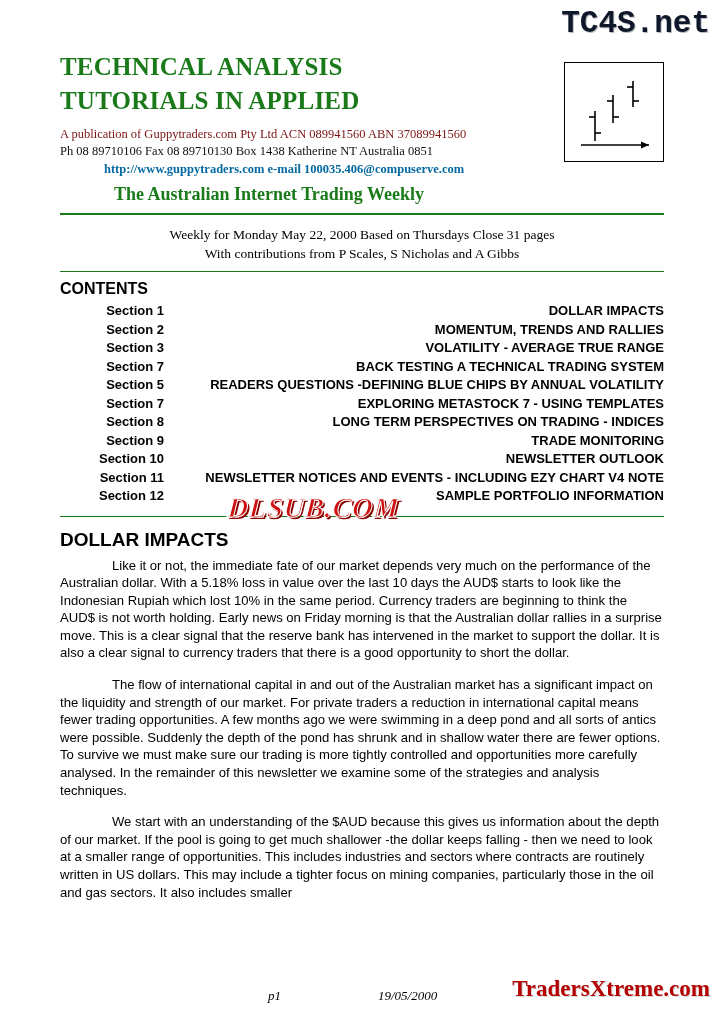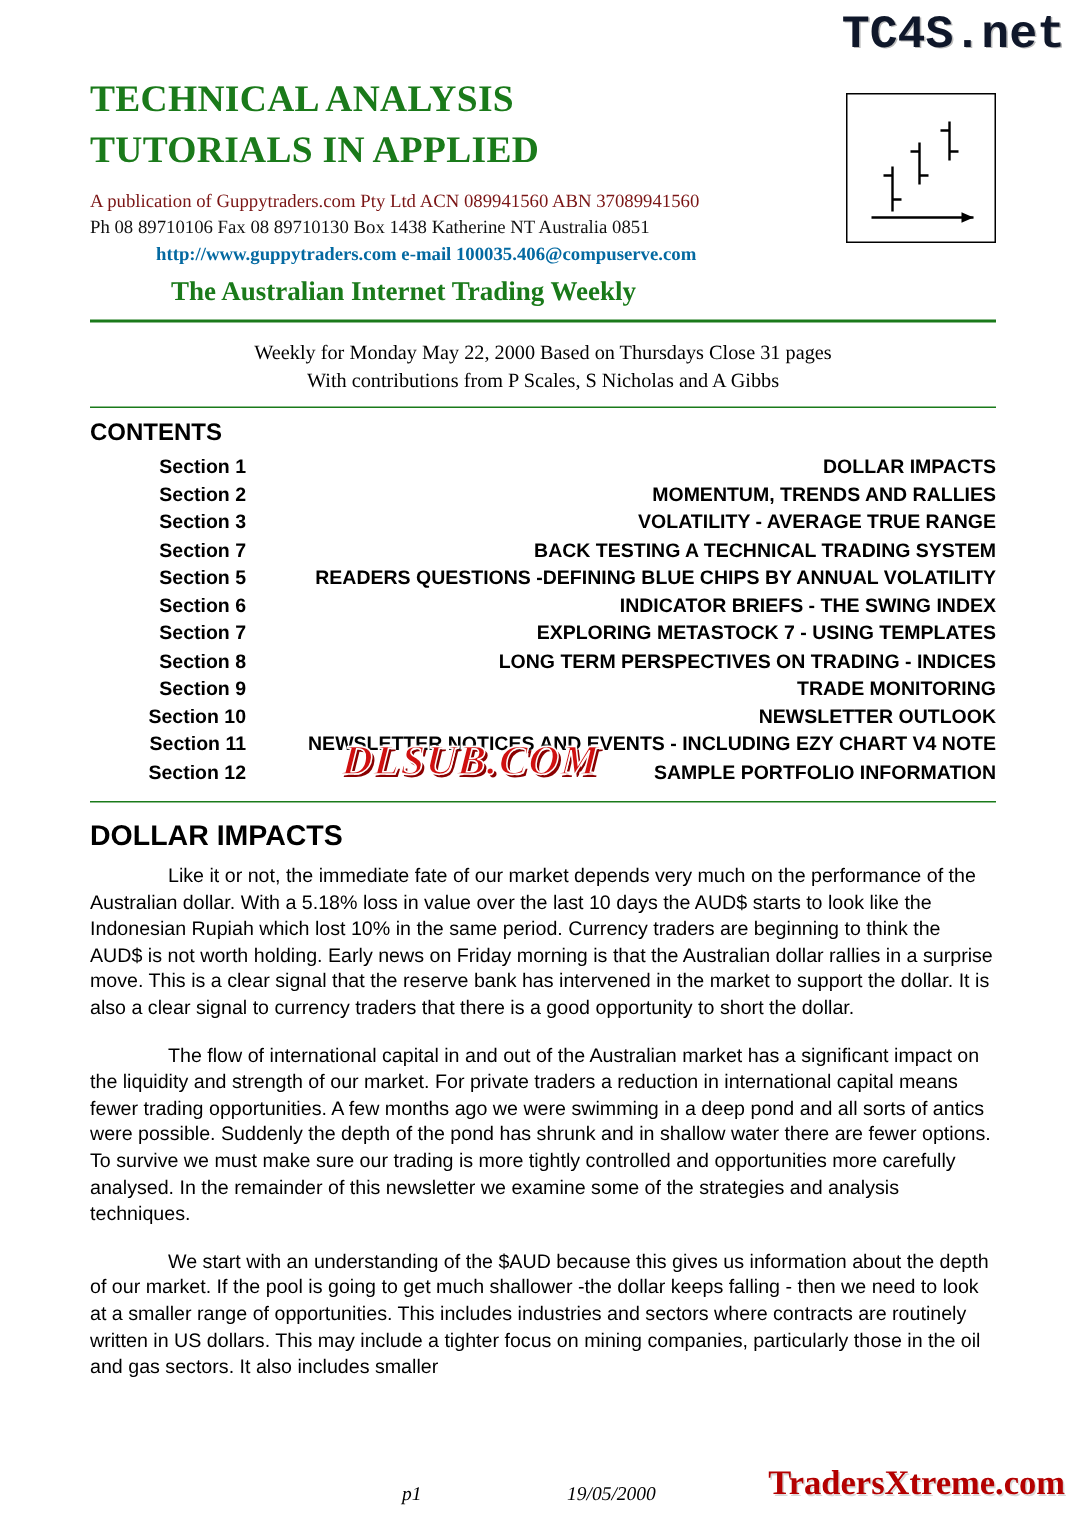--- a/index.html
+++ b/index.html
@@ -248,24 +248,20 @@
       </div>
       <div class="toc-row">
         <div class="toc-sec">Section 7</div>
         <div class="toc-name">BACK TESTING A TECHNICAL TRADING SYSTEM</div>
       </div>
       <div class="toc-row">
         <div class="toc-sec">Section 5</div>
         <div class="toc-name">READERS QUESTIONS -DEFINING BLUE CHIPS BY ANNUAL VOLATILITY</div>
       </div>
       <div class="toc-row">
-        <div class="toc-sec">Section 6</div>
-        <div class="toc-name">INDICATOR BRIEFS - THE SWING INDEX</div>
-      </div>
-      <div class="toc-row">
         <div class="toc-sec">Section 7</div>
         <div class="toc-name">EXPLORING METASTOCK 7 - USING TEMPLATES</div>
       </div>
       <div class="toc-row">
         <div class="toc-sec">Section 8</div>
         <div class="toc-name">LONG TERM PERSPECTIVES ON TRADING - INDICES</div>
       </div>
       <div class="toc-row">
         <div class="toc-sec">Section 9</div>
         <div class="toc-name">TRADE MONITORING</div>

